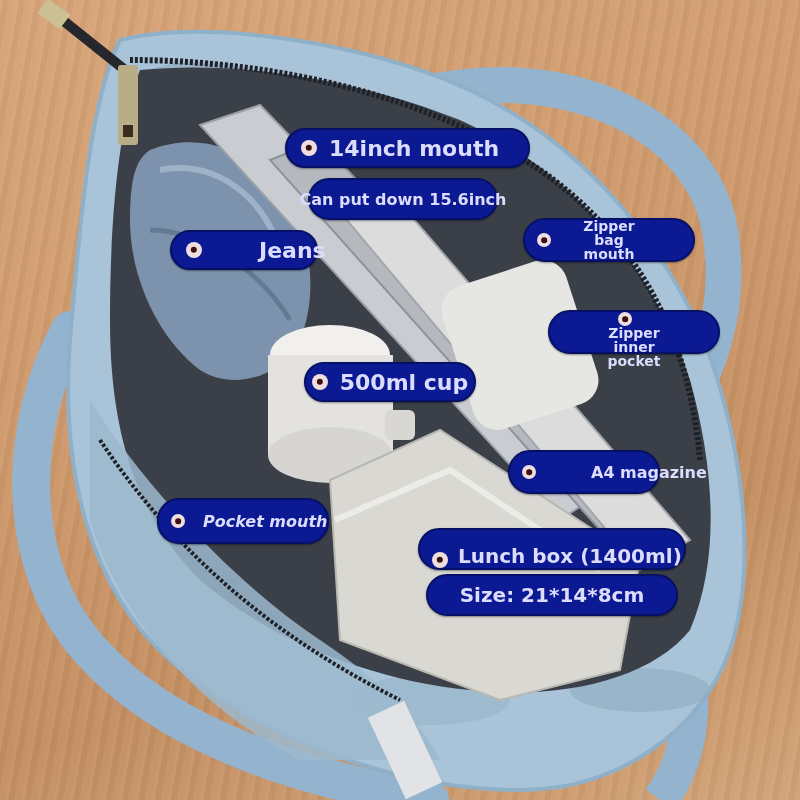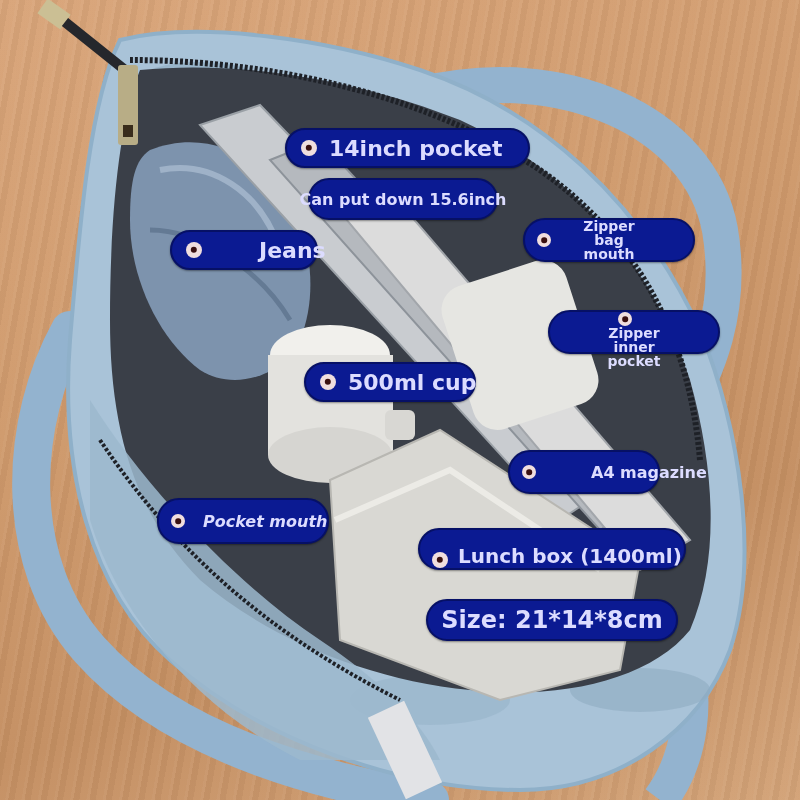--- a/index.html
+++ b/index.html
@@ -92,21 +92,21 @@
   <path d="M335 520 L 450 470 L 600 570" fill="none" stroke="#ecebe6" stroke-width="6"></path>
 
   <path d="M90 400 C 140 480, 230 580, 320 640 C 380 680, 420 720, 440 760 L 300 760 C 200 710, 120 620, 90 520 Z" fill="#9cb8ce" opacity="0.85"></path>
   <path d="M100 440 C 180 560, 280 640, 400 700" fill="none" stroke="#1e2127" stroke-width="4" stroke-dasharray="3 2"></path>
 
   <rect x="385" y="705" width="40" height="90" fill="#e2e3e6" transform="rotate(-25 405 750)"></rect>
 </svg>
 
 <div class="tag large" style="left:285px; top:128px; width:245px; height:40px;">
   <span class="dot"></span>
-  <span>14inch pocket</span>
+  <span>14inch mouth</span>
 </div>
 
 <div class="tag small center" style="left:308px; top:178px; width:190px; height:42px;">
   <span>Can put down 15.6inch</span>
 </div>
 
 <div class="tag large" style="left:170px; top:230px; width:148px; height:40px;gap:45px;">
   <span class="dot"></span>
   <span>Jeans</span>
 </div>
@@ -114,35 +114,35 @@
 <div class="tag small two-line" style="left:523px; top:218px; width:172px; height:44px;">
   <span class="dot"></span>
   <span style="width:80px;">Zipper bag mouth</span>
 </div>
 
 <div class="tag small two-line" style="left:548px; top:310px; width:172px; height:44px;flex-direction:column;">
   <span class="dot"></span>
   <span style="width:80px;">Zipper inner pocket</span>
 </div>
 
-<div class="tag large" style="left:304px; top:362px; width:172px; height:40px;">
+<div class="tag large" style="left:304px; top:362px; width:172px; height:40px;justify-content:center;">
   <span class="dot"></span>
   <span>500ml cup</span>
 </div>
 
 <div class="tag small" style="left:508px; top:450px; width:152px; height:44px;gap:37px;">
   <span class="dot"></span>
   <span>A4 magazine</span>
 </div>
 
 <div class="tag small" style="left:157px; top:498px; width:172px; height:46px;font-style:italic;">
   <span class="dot"></span>
   <span>Pocket mouth</span>
 </div>
 
 <div class="tag large" style="left:418px; top:528px; width:268px; height:42px; font-size:20px; padding:0 12px;align-items:flex-end;">
   <span class="dot" style="margin-right:10px;"></span>
   <span>Lunch box (1400ml)</span>
 </div>
 
-<div class="tag large center" style="left:426px; top:599px; width:252px; height:42px; font-size:24px;text-align:center;">
+<div class="tag large center" style="left:426px; top:574px; width:252px; height:42px; font-size:20px;text-align:center;">
   <span>Size: 21*14*8cm</span>
 </div>
 
 </body></html>

